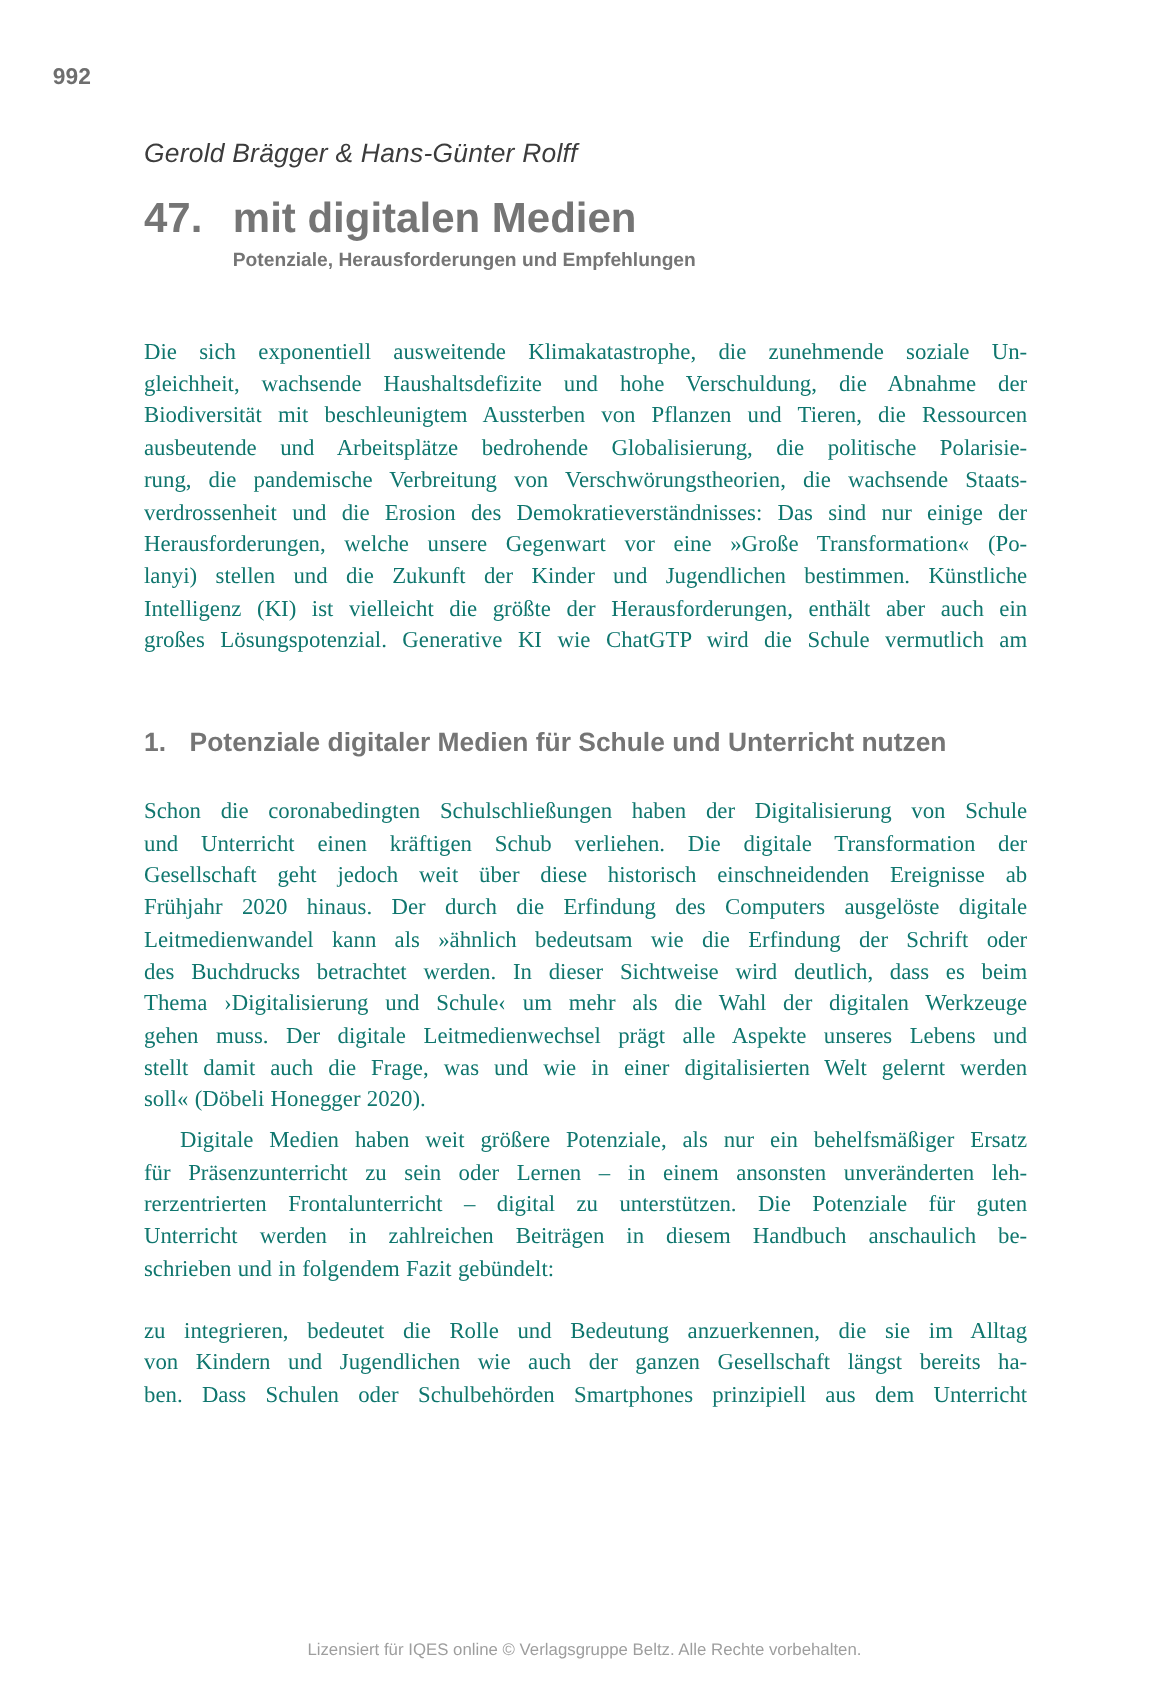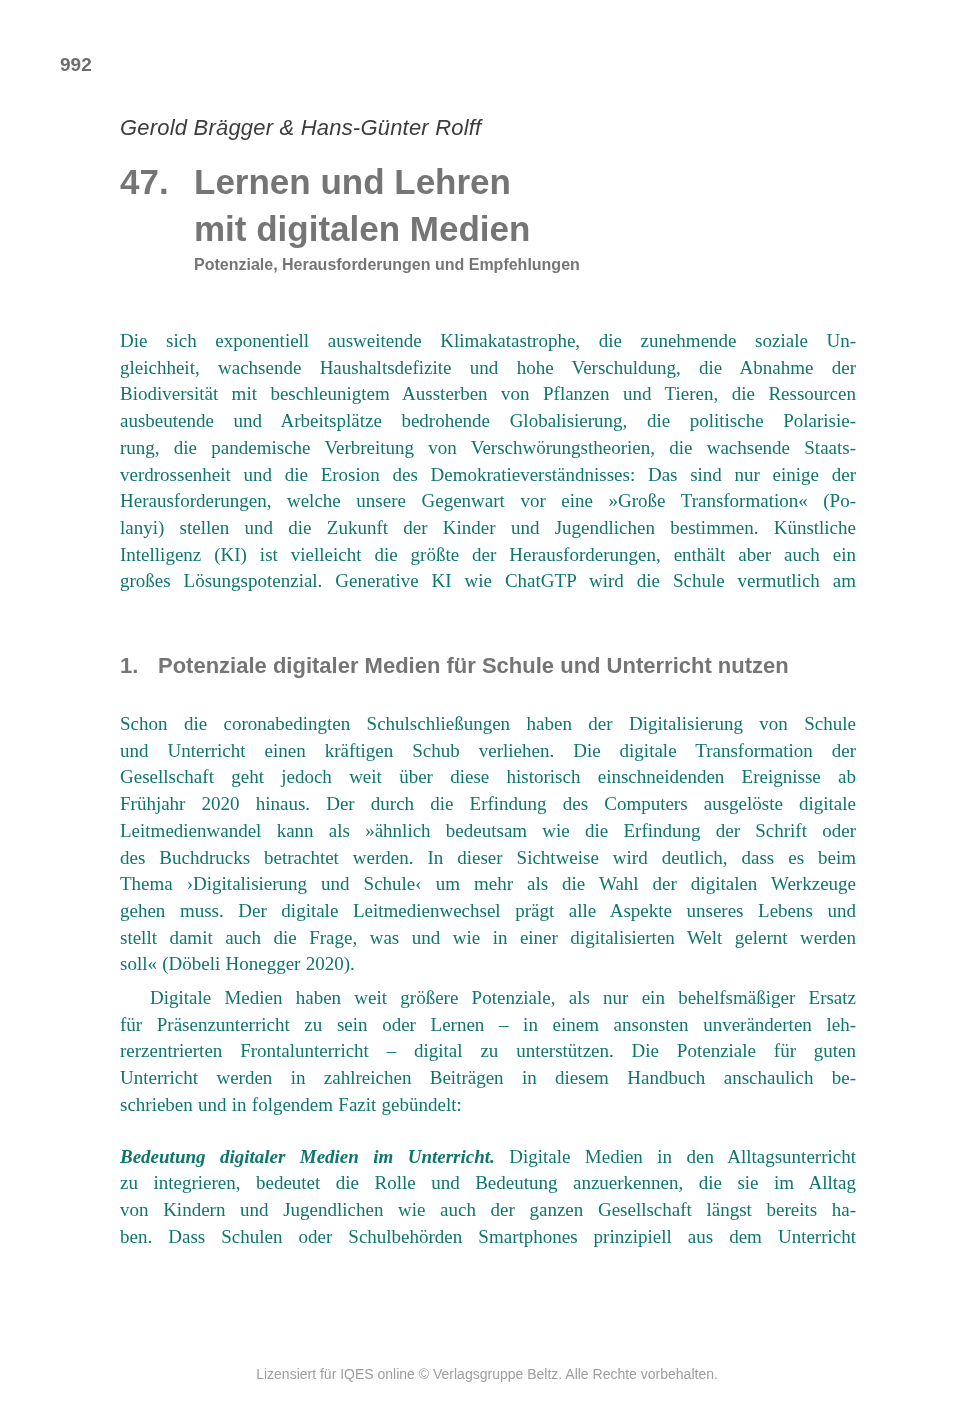--- a/index.html
+++ b/index.html
@@ -10,21 +10,21 @@
   .page {
     position: relative;
     width: 974px;
     height: 1417px;
     background: #ffffff;
     overflow: hidden;
     font-family: "Liberation Serif", serif;
   }
   .page-number {
     position: absolute;
-    left: 60px;
+    left: 44px;
     top: 54px;
     font-family: "Liberation Sans", sans-serif;
     font-weight: 700;
     font-size: 19px;
     color: #6e6e6e;
   }
   .content {
     position: absolute;
     left: 120px;
     top: 0;
@@ -116,21 +116,20 @@
 
   <div class="page-number">992</div>
 
   <div class="content">
 
     <div class="author-line">Gerold Brägger &amp; Hans-Günter Rolff</div>
 
     <div class="chapter-title">
       <div class="title-number">47.</div>
       <div>
-        <div>Lernen und Lehren</div>
         <div>mit digitalen Medien</div>
       </div>
     </div>
 
     <div class="chapter-subtitle">Potenziale, Herausforderungen und Empfehlungen</div>
 
     <div class="body-para para-1">
         <div class="bline">Die sich exponentiell ausweitende Klimakatastrophe, die zunehmende soziale Un-</div>
         <div class="bline">gleichheit, wachsende Haushaltsdefizite und hohe Verschuldung, die Abnahme der</div>
         <div class="bline">Biodiversität mit beschleunigtem Aussterben von Pflanzen und Tieren, die Ressourcen</div>
@@ -163,21 +162,20 @@
 
     <div class="body-para para-3">
         <div class="bline indent">Digitale Medien haben weit größere Potenziale, als nur ein behelfsmäßiger Ersatz</div>
         <div class="bline">für Präsenzunterricht zu sein oder Lernen – in einem ansonsten unveränderten leh-</div>
         <div class="bline">rerzentrierten Frontalunterricht – digital zu unterstützen. Die Potenziale für guten</div>
         <div class="bline">Unterricht werden in zahlreichen Beiträgen in diesem Handbuch anschaulich be-</div>
         <div class="bline last">schrieben und in folgendem Fazit gebündelt:</div>
       </div>
 
     <div class="body-para para-4">
-        <div class="bline"><span class="lead">Bedeutung digitaler Medien im Unterricht.</span> Digitale Medien in den Alltagsunterricht</div>
         <div class="bline">zu integrieren, bedeutet die Rolle und Bedeutung anzuerkennen, die sie im Alltag</div>
         <div class="bline">von Kindern und Jugendlichen wie auch der ganzen Gesellschaft längst bereits ha-</div>
         <div class="bline">ben. Dass Schulen oder Schulbehörden Smartphones prinzipiell aus dem Unterricht</div>
       </div>
 
   </div>
 
   <div class="footer">Lizensiert für IQES online © Verlagsgruppe Beltz. Alle Rechte vorbehalten.</div>
 
 </div>

